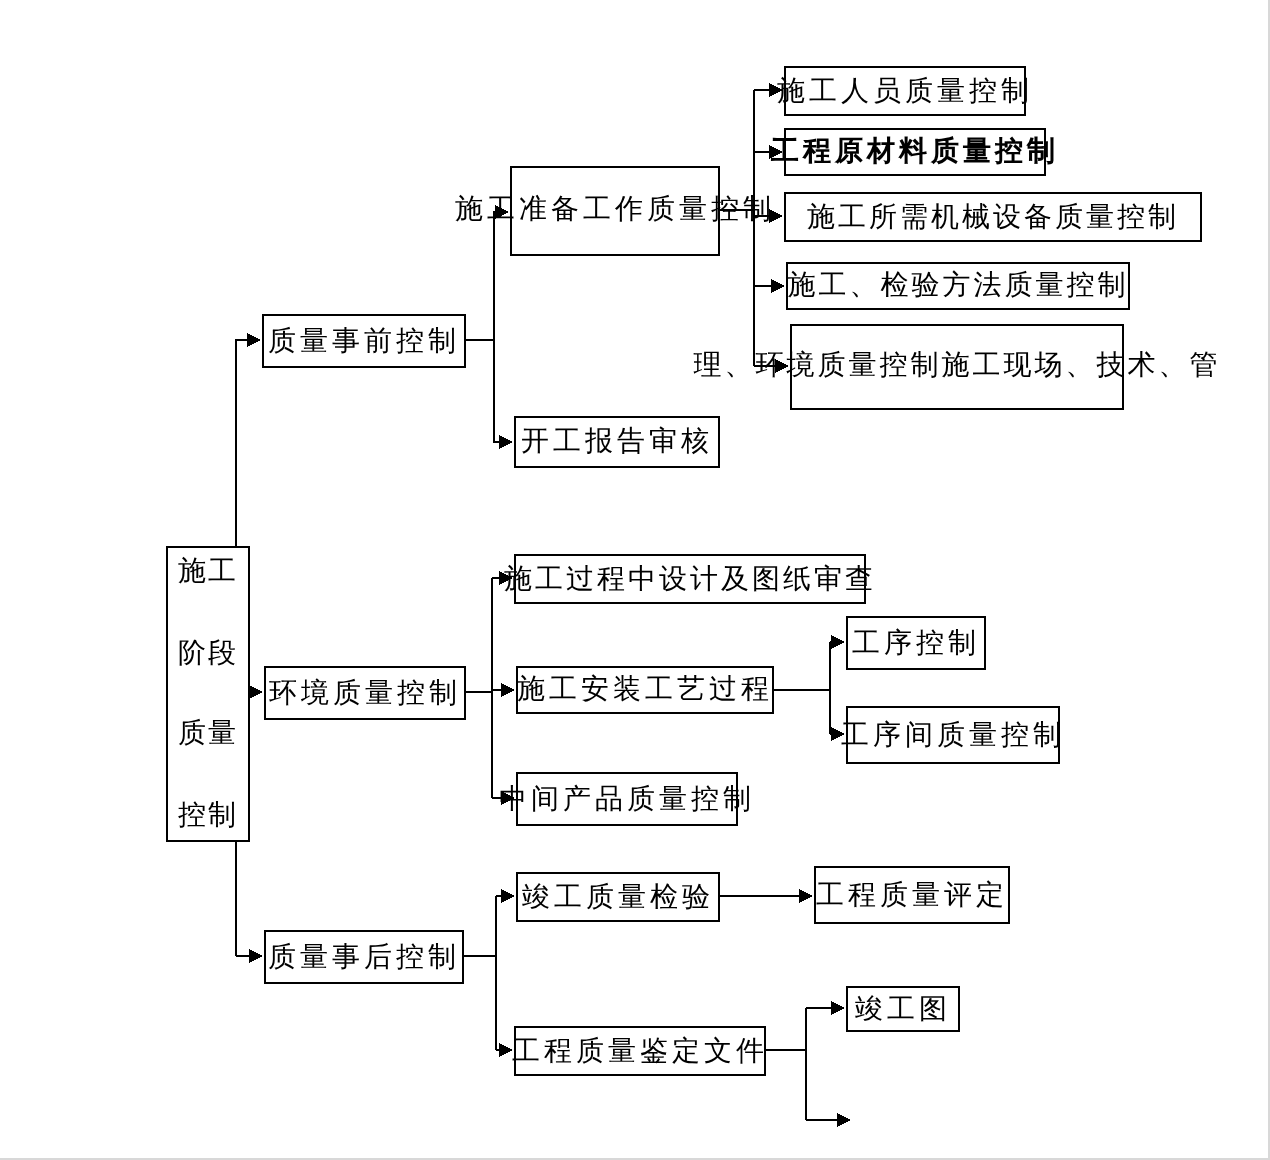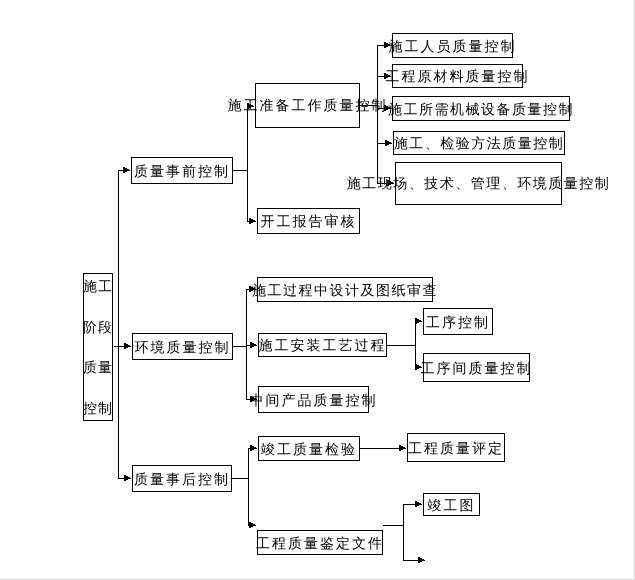--- a/index.html
+++ b/index.html
@@ -92,21 +92,21 @@
     </g>
 
     <g>
       <path d="M383,525 H403"></path>
       <path d="M403,504 V560"></path>
       <path d="M403,504 H422" marker-end="url(#arrow)"></path>
       <path d="M403,560 H425" marker-end="url(#arrow)"></path>
     </g>
   </svg>
 
-  <div class="node" id="node-root" style="left:83px; top:273px; width:30px; height:148px;gap:16px;">
+  <div class="node" id="node-root" style="left:83px; top:273px; width:42px; height:148px;gap:16px;">
     <span>施工</span>
     <span>阶段</span>
     <span>质量</span>
     <span>控制</span>
   </div>
 
   <div class="node" style="left:131px; top:157px; width:102px; height:27px;">
     <span>质量事前控制</span>
   </div>
 
@@ -124,35 +124,35 @@
   </div>
 
   <div class="node" style="left:257px; top:208px; width:103px; height:26px;">
     <span>开工报告审核</span>
   </div>
 
   <div class="node" style="left:392px; top:33px; width:121px; height:25px;">
     <span>施工人员质量控制</span>
   </div>
 
-  <div class="node" style="left:392px; top:64px; width:131px; height:24px;">
+  <div class="node" style="left:392px; top:64px; width:131px; height:24px;font-weight:bold;">
     <span>工程原材料质量控制</span>
   </div>
 
-  <div class="node tight" style="left:392px; top:96px; width:178px; height:25px;">
+  <div class="node tight" style="left:392px; top:96px; width:209px; height:25px;">
     <span>施工所需机械设备质量控制</span>
   </div>
 
   <div class="node tight" style="left:393px; top:131px; width:172px; height:24px;">
     <span>施工、检验方法质量控制</span>
   </div>
 
   <div class="node multi tight" style="left:395px; top:162px; width:167px; height:43px;">
+    <span>理、环境质量控制</span>
     <span>施工现场、技术、管</span>
-    <span>理、环境质量控制</span>
   </div>
 
   <div class="node tight" style="left:257px; top:277px; width:176px; height:25px;">
     <span>施工过程中设计及图纸审查</span>
   </div>
 
   <div class="node" style="left:258px; top:333px; width:129px; height:24px;">
     <span>施工安装工艺过程</span>
   </div>
 
@@ -165,21 +165,21 @@
   </div>
 
   <div class="node" style="left:423px; top:353px; width:107px; height:29px;">
     <span>工序间质量控制</span>
   </div>
 
   <div class="node" style="left:258px; top:436px; width:102px; height:25px;">
     <span>竣工质量检验</span>
   </div>
 
-  <div class="node" style="left:257px; top:530px; width:126px; height:25px;">
+  <div class="node" style="left:257px; top:513px; width:126px; height:25px;">
     <span>工程质量鉴定文件</span>
   </div>
 
   <div class="node" style="left:407px; top:433px; width:98px; height:29px;">
     <span>工程质量评定</span>
   </div>
 
   <div class="node" style="left:423px; top:493px; width:57px; height:23px;">
     <span>竣工图</span>
   </div>

